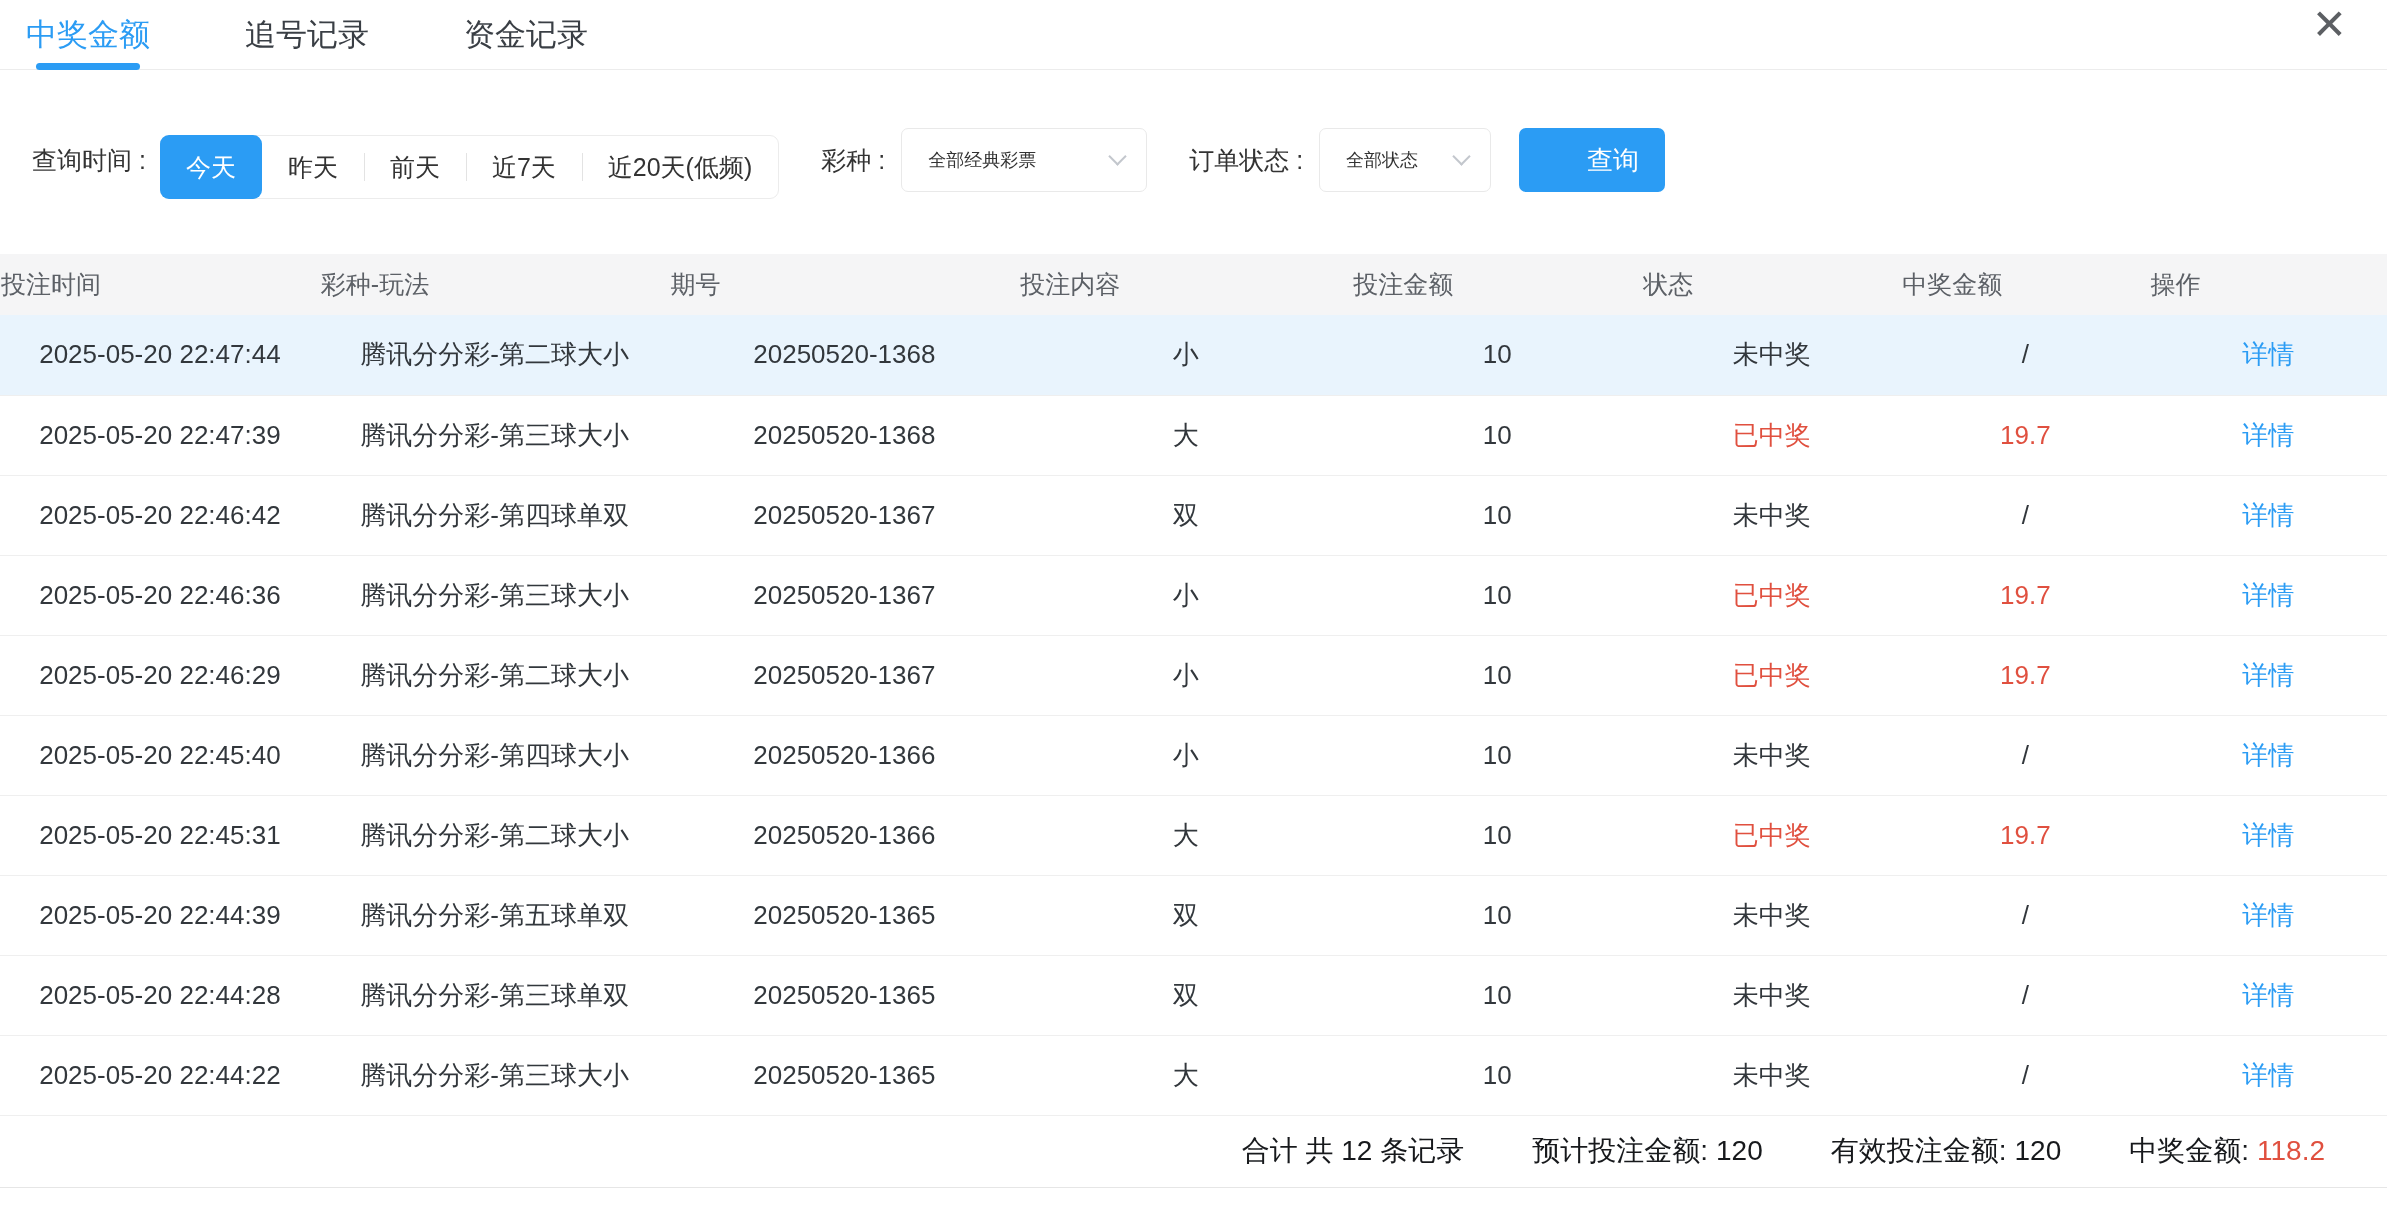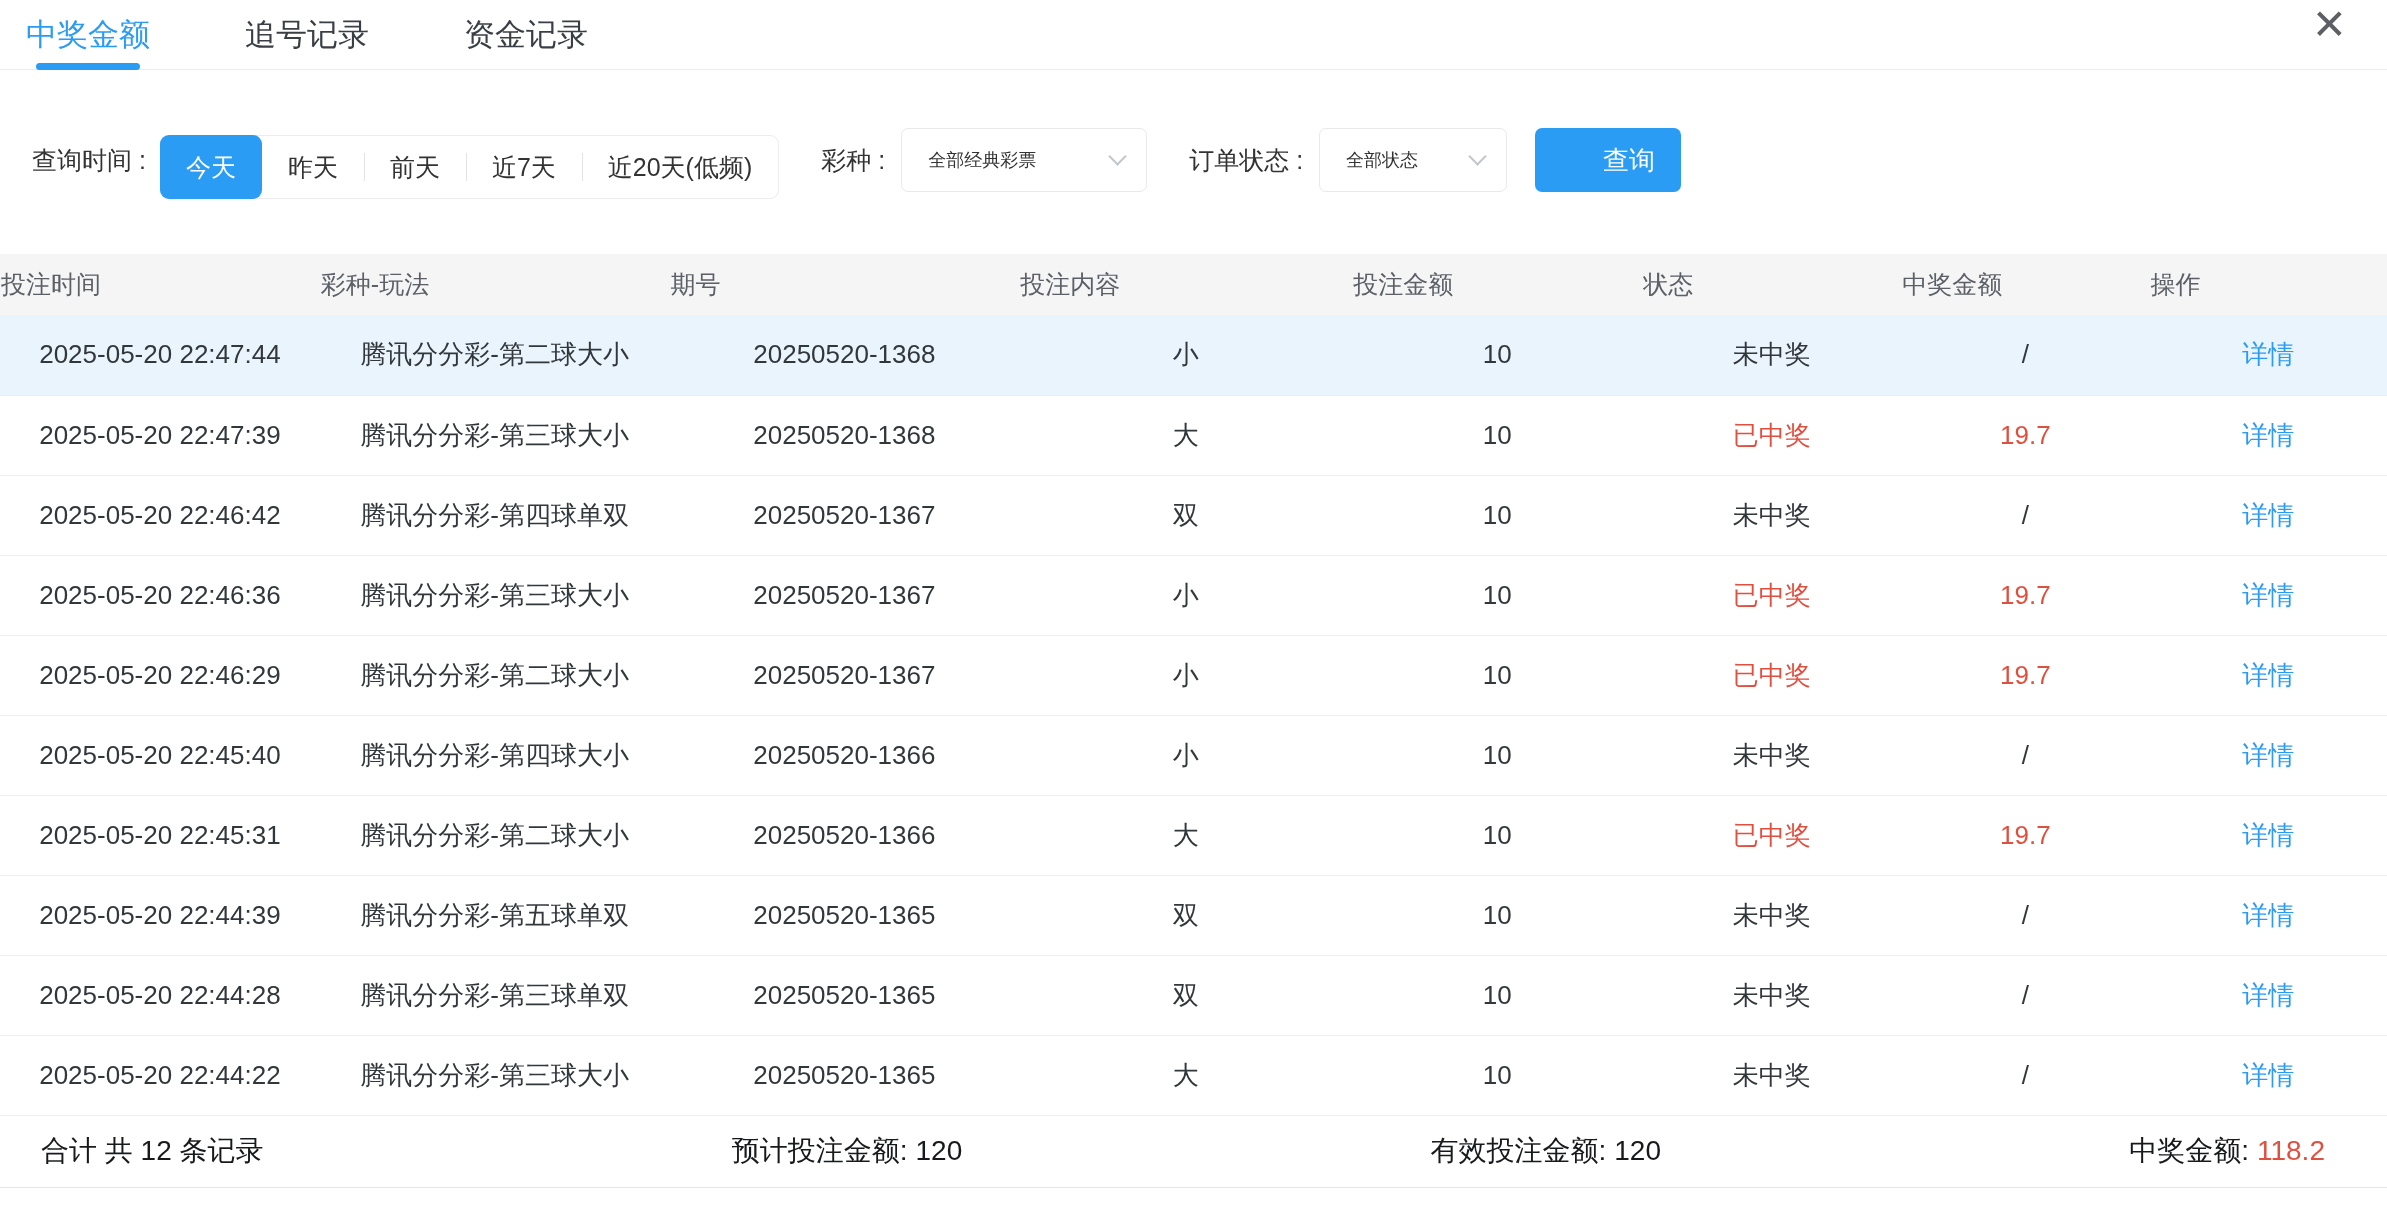--- a/index.html
+++ b/index.html
@@ -81,23 +81,23 @@
     text-align:left;
   }
   tbody td{height:80px;text-align:center;font-size:26px;color:#32373c;padding:0;}
   tbody tr{border-bottom:1px solid #efefef;background:#fff;margin-left:45px;}
   tbody tr.highlight{background:var(--row-highlight);}
   td.red, span.red{color:var(--danger);}
   .detail-link{color:var(--accent);cursor:pointer;text-decoration:none;}
 
   
   .summary{
-    height:72px;display:flex;justify-content:space-between;align-items:center;
+    height:72px;display:flex;justify-content:flex-end;align-items:center;
     gap:68px;padding-right:62px;font-size:28px;color:#17191c;
-    border-bottom:1px solid #e6e6e6;font-weight:500;padding-left:41px;
+    border-bottom:1px solid #e6e6e6;font-weight:500;
   }
   .summary .pair{white-space:nowrap;}
   .summary .val{margin-left:8px;}
 </style>
 </head>
 <body>
 
 <div class="tab-bar">
   <div class="tab active">
     <span>中奖金额</span>
@@ -123,21 +123,21 @@
     <div class="time-opt">近20天(低频)</div>
   </div>
 
   <span class="filter-label lbl-gap">彩种 :</span>
   <div class="select" style="width:246px;">
     <span class="value">全部经典彩票</span>
     <span class="chevron"></span>
   </div>
 
   <span class="filter-label lbl-gap">订单状态 :</span>
-  <div class="select" style="width:188px;">
+  <div class="select" style="width:172px;">
     <span class="value">全部状态</span>
     <span class="chevron"></span>
   </div>
 
   <button class="query-btn">查询</button>
 </div>
 
 <div class="table-wrap">
   <table>
     <colgroup>

